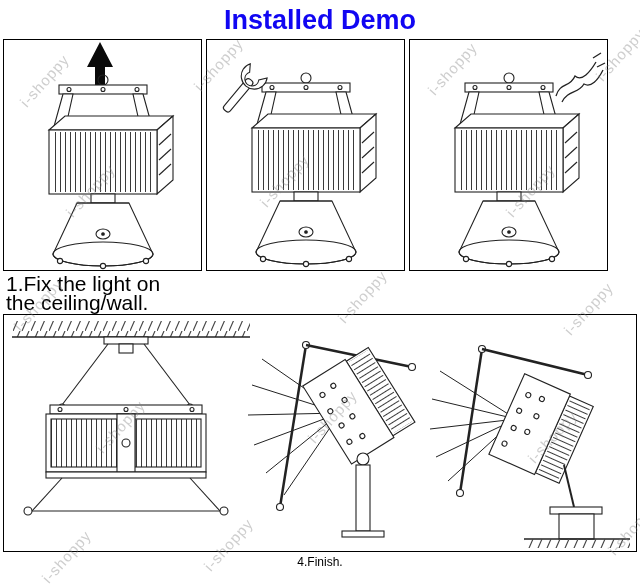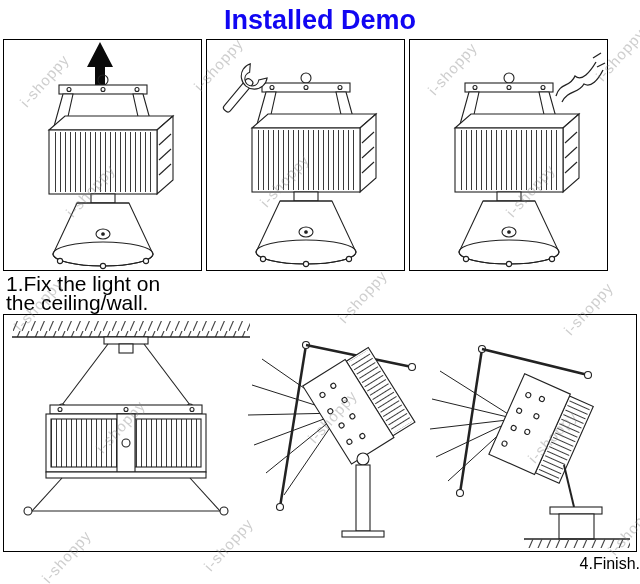--- a/index.html
+++ b/index.html
@@ -15,21 +15,21 @@
   .panel{border:1px solid #000;background:#fff;margin:0;box-sizing:border-box}
   .panel.small{width:199px;height:232px}
   .panel svg{display:block;width:100%;height:100%}
   .captions{display:flex;padding:3px 3px 2px 3px;font-size:21px;line-height:19px}
   .captions>div{width:33.33%;box-sizing:border-box}
   .cap1{padding-left:3px;max-width:162px}
   .cap2{padding-left:10px}
   .cap3{padding-left:18px;padding-top:4px}
   .bottom-wrap{padding:0 3px}
   .panel.big{width:634px;height:238px}
-  .cap4{text-align:right;font-size:16px;margin-top:3px}
+  .cap4{text-align:center;font-size:12px;margin-top:3px}
   .wm{
     position:absolute;transform:rotate(-48deg);color:rgba(125,125,125,.38);
     font-size:15px;letter-spacing:1px;pointer-events:none;z-index:6;white-space:nowrap;
   }
 </style>
 </head>
 <body>
 
 <svg width="0" height="0" style="position:absolute" aria-hidden="true">
   <defs>

